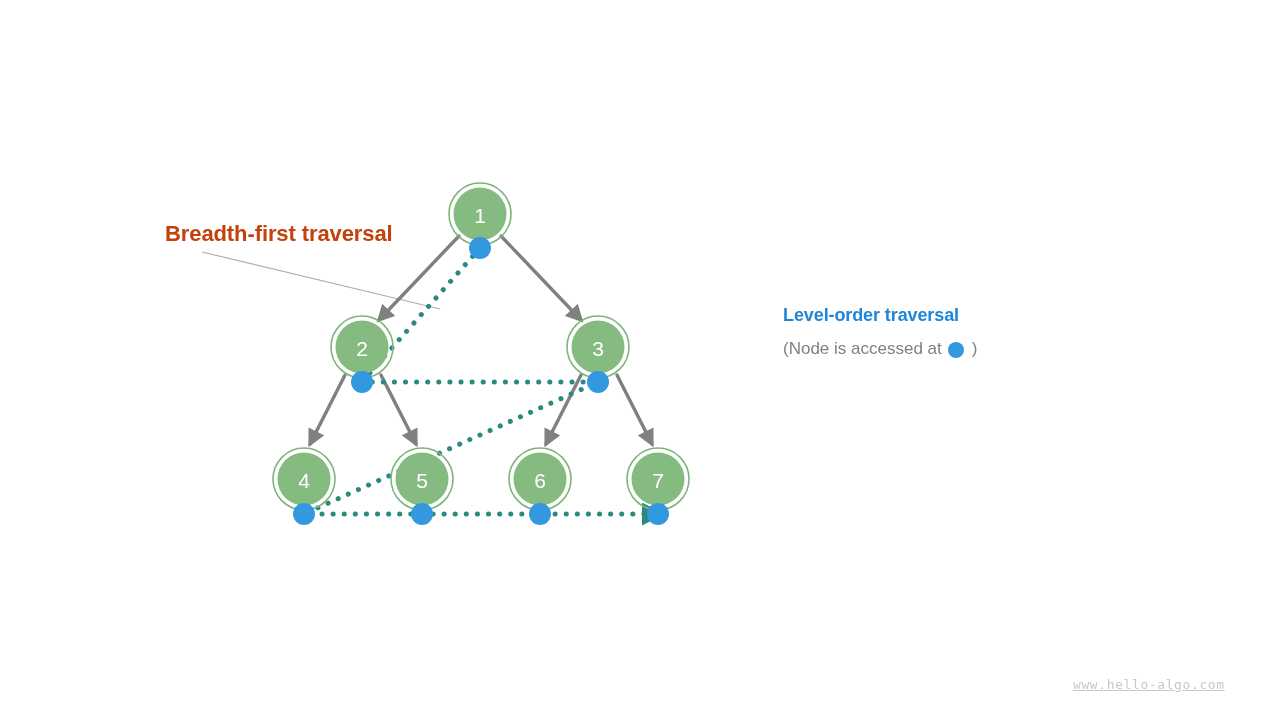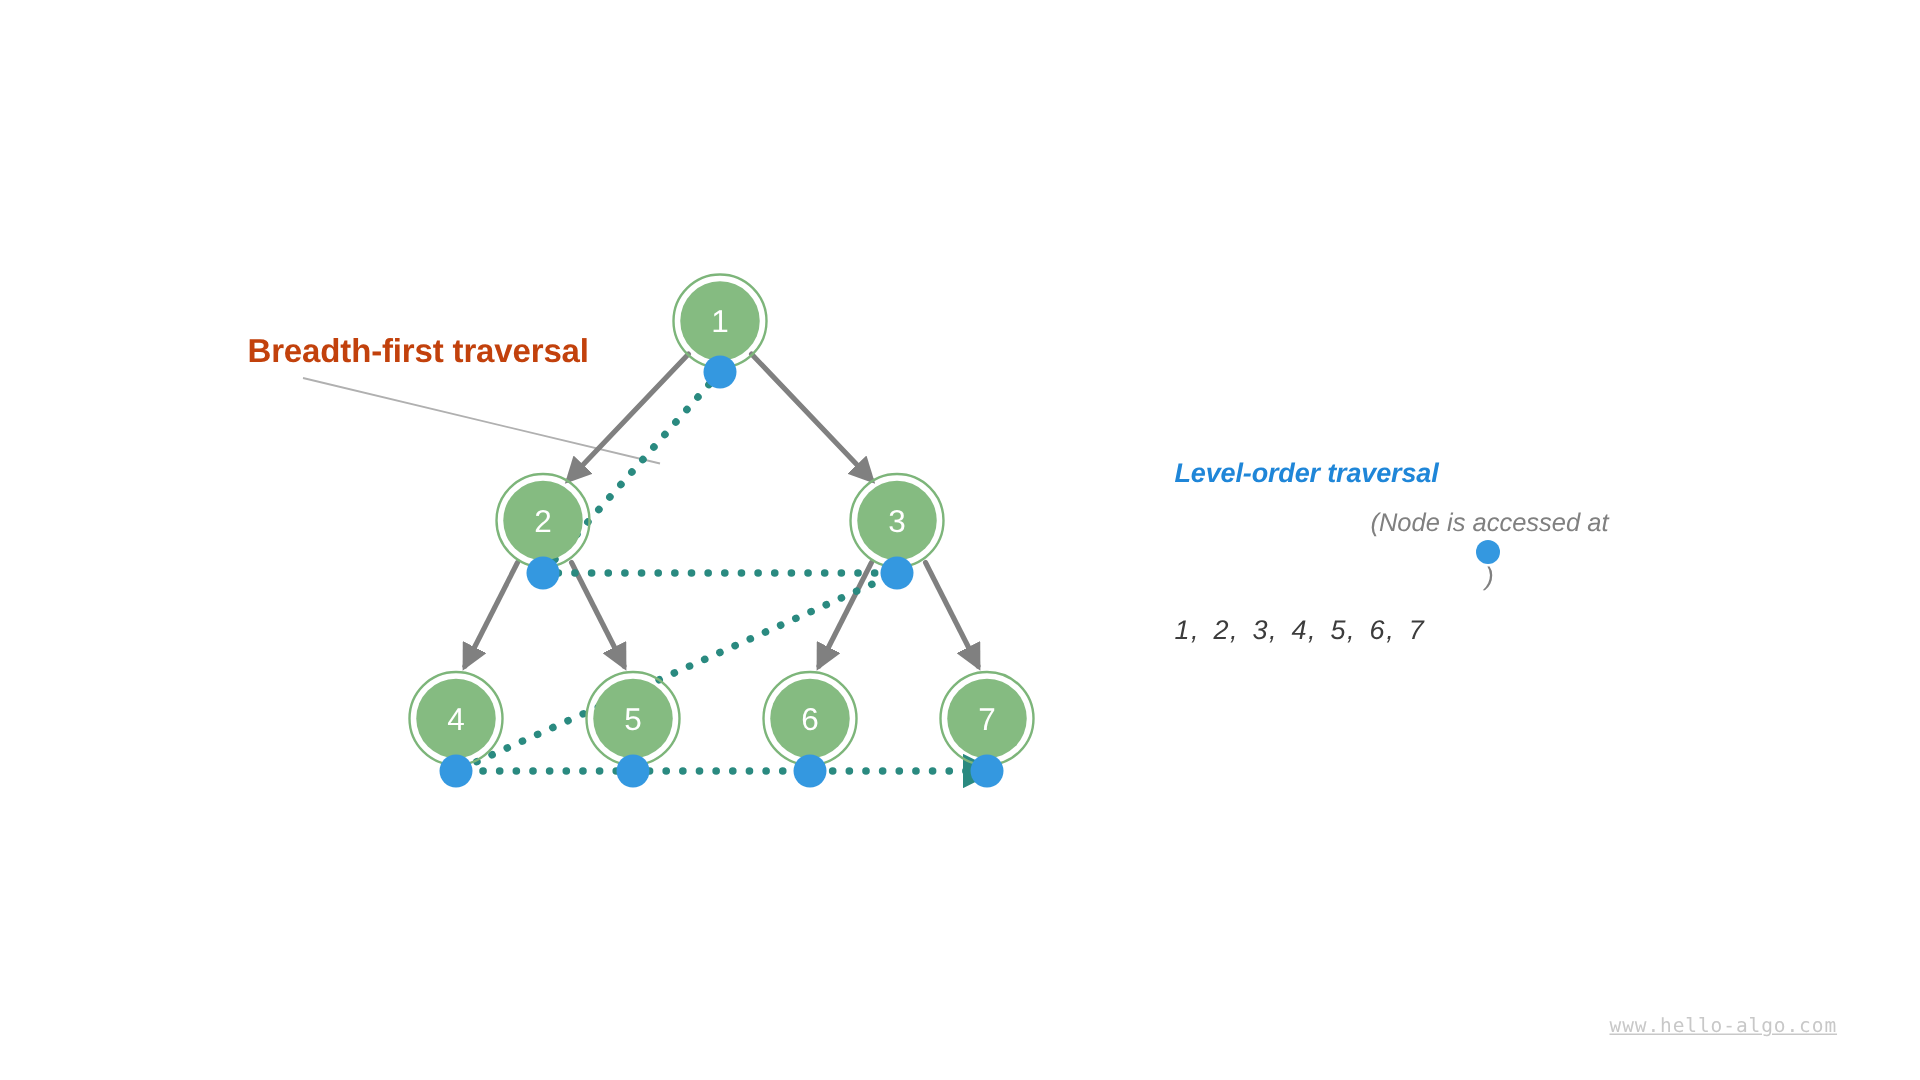--- a/index.html
+++ b/index.html
@@ -50,39 +50,37 @@
     letter-spacing: -0.1px;
     white-space: nowrap;
   }
 
   
   #legend-panel {
     position: absolute;
     left: 783px;
     top: 305px;
     width: 420px;
-    font-style: italic;
   }
   #legend-title {
     font-size: 18px;
     font-weight: bold;
     color: #1f86d8;
     letter-spacing: -0.1px;
     margin: 0;
     white-space: nowrap;
   }
   #legend-subtitle {
     margin-top: 13px;
     font-size: 17px;
     color: #808080;
     white-space: nowrap;
     display: flex;
     align-items: center;
     gap: 0px;
-    flex-direction: column;
   }
   .legend-dot {
     display: inline-block;
     width: 16px;
     height: 16px;
     border-radius: 50%;
     background: #3498e0;
     margin: 0 8px 0 6px;
     position: relative;
     top: 1px;
@@ -192,17 +190,16 @@
 
   <div id="bfs-caption">Breadth-first traversal</div>
 
   <div id="legend-panel">
     <div id="legend-title">Level-order traversal</div>
     <div id="legend-subtitle">
       <span>(Node is accessed at</span>
       <span class="legend-dot"></span>
       <span>)</span>
     </div>
-    <div id="legend-sequence"><span class="seq-item">1,</span><span class="seq-item">2,</span><span class="seq-item">3,</span><span class="seq-item">4,</span><span class="seq-item">5,</span><span class="seq-item">6,</span><span class="seq-item">7</span></div>
   </div>
 
   <div id="watermark">www.hello-algo.com</div>
 </div>
 
 </body></html>

